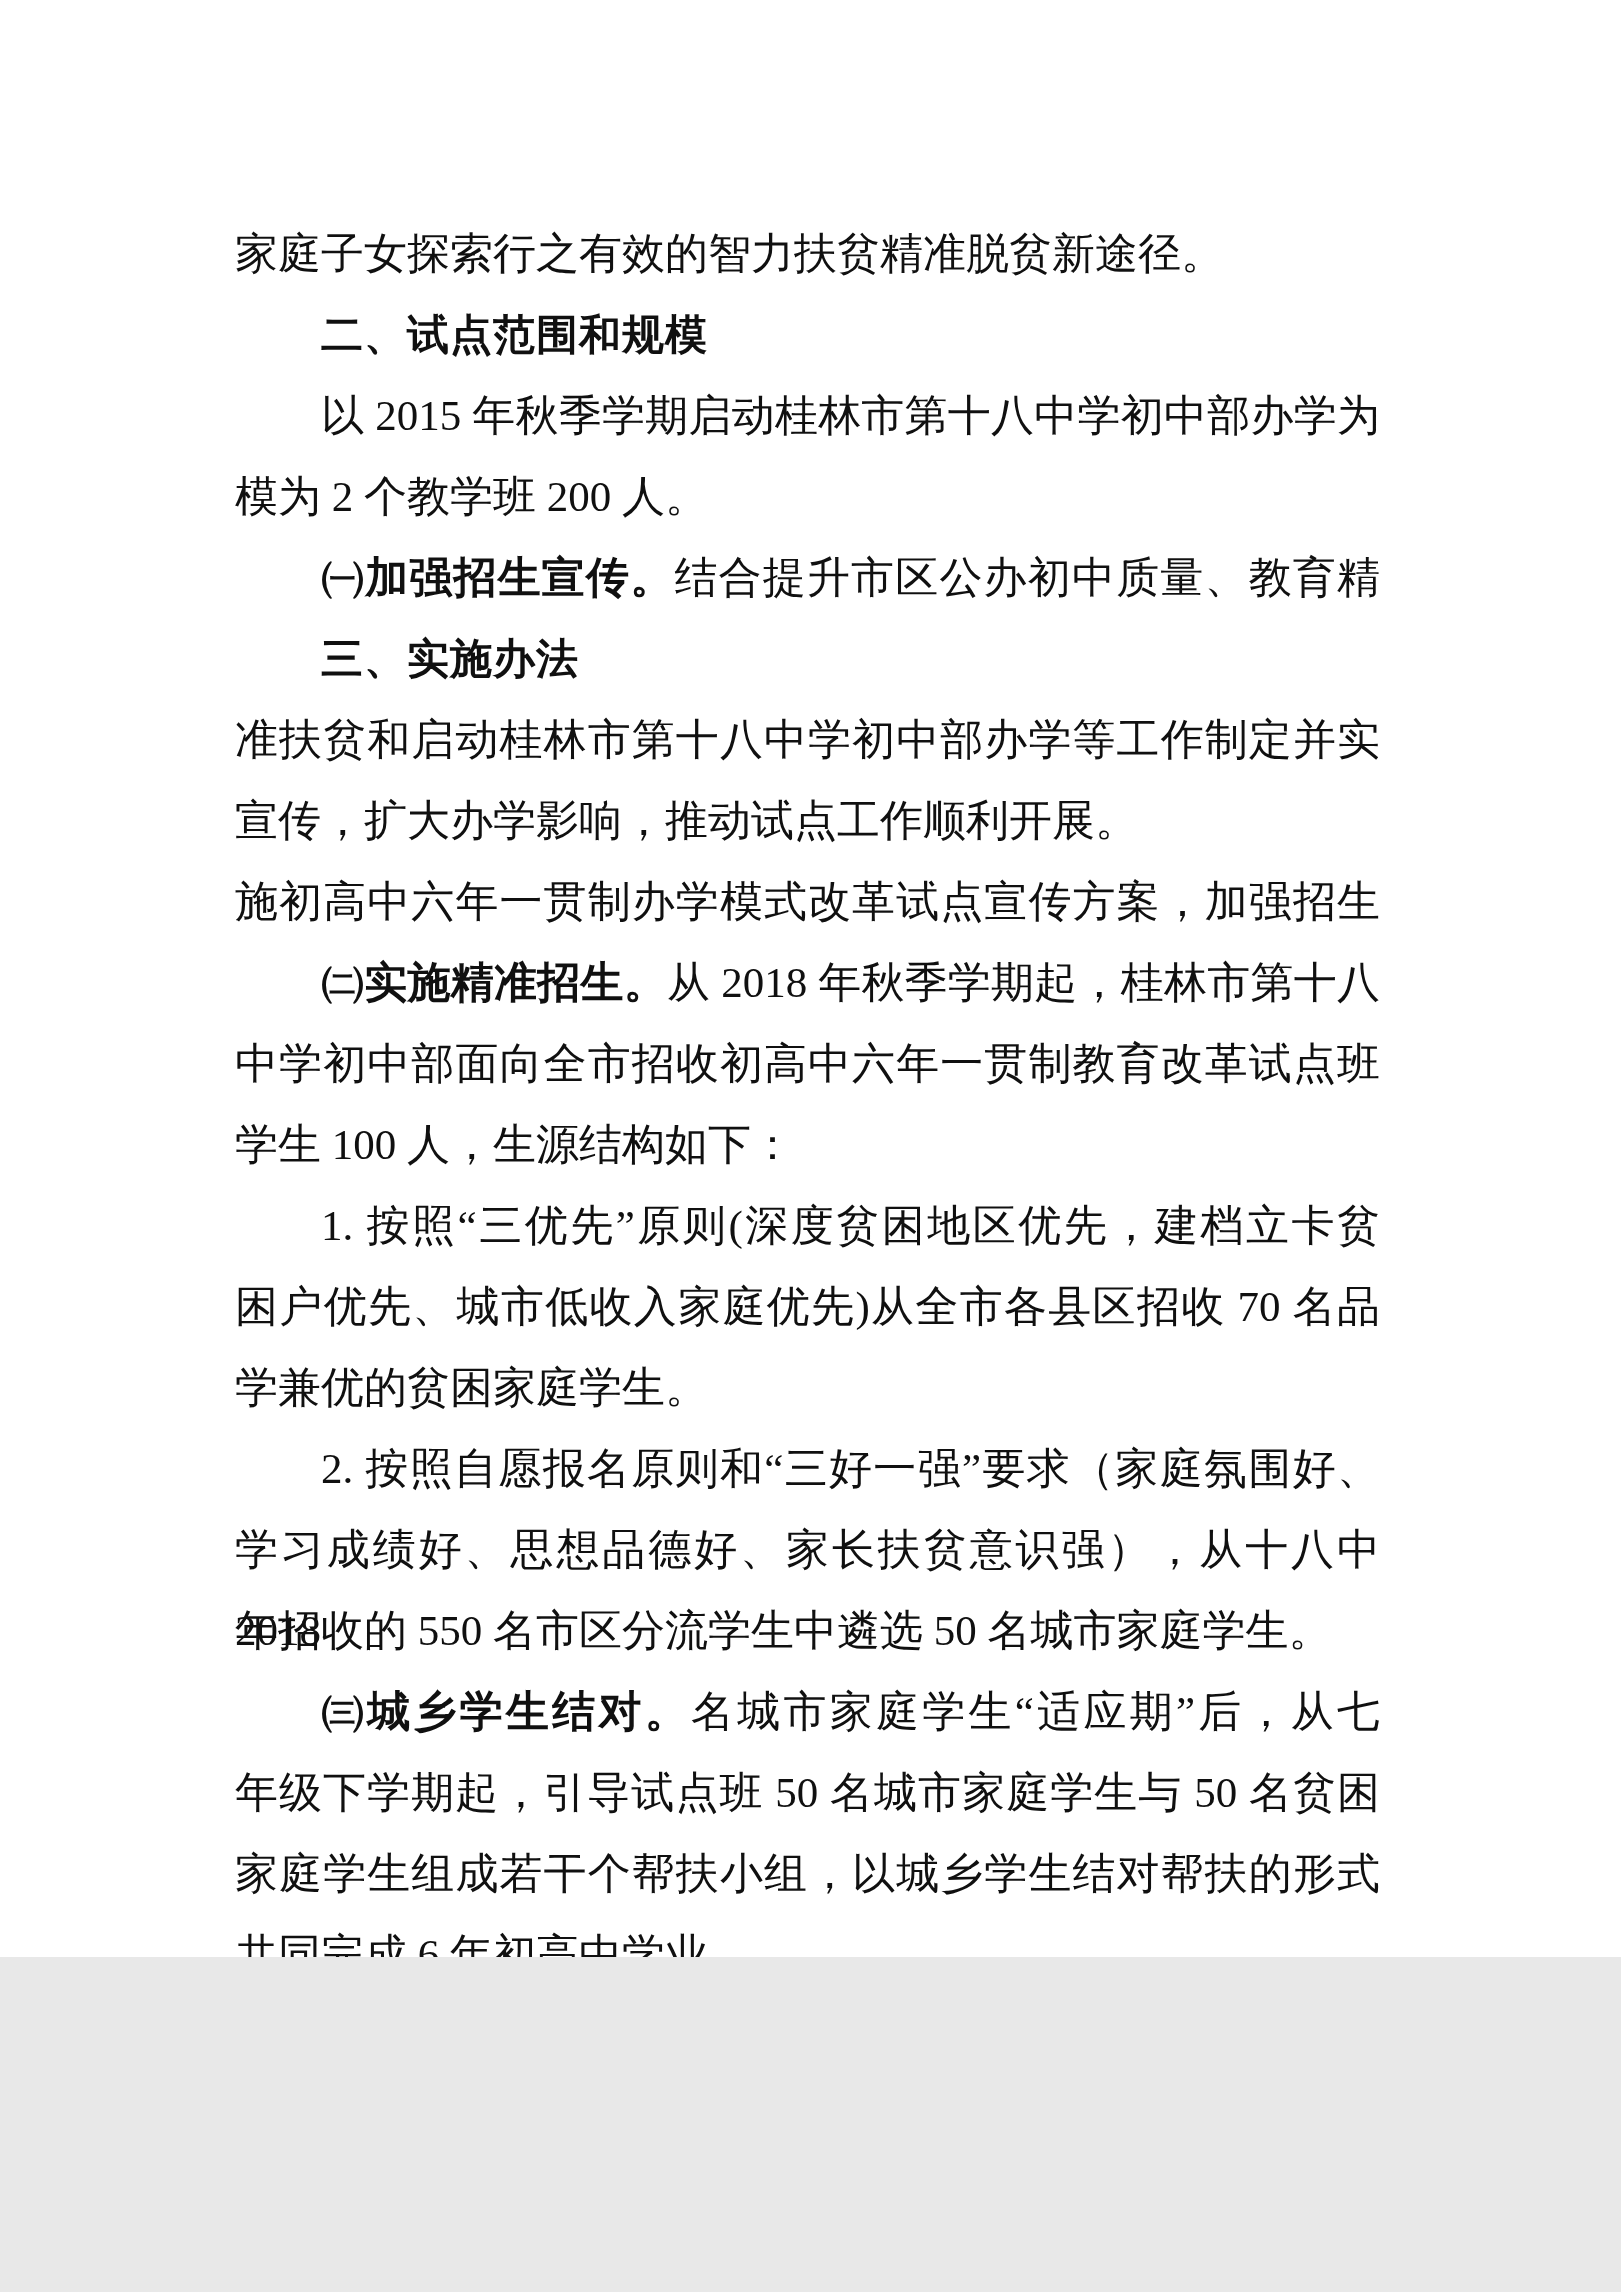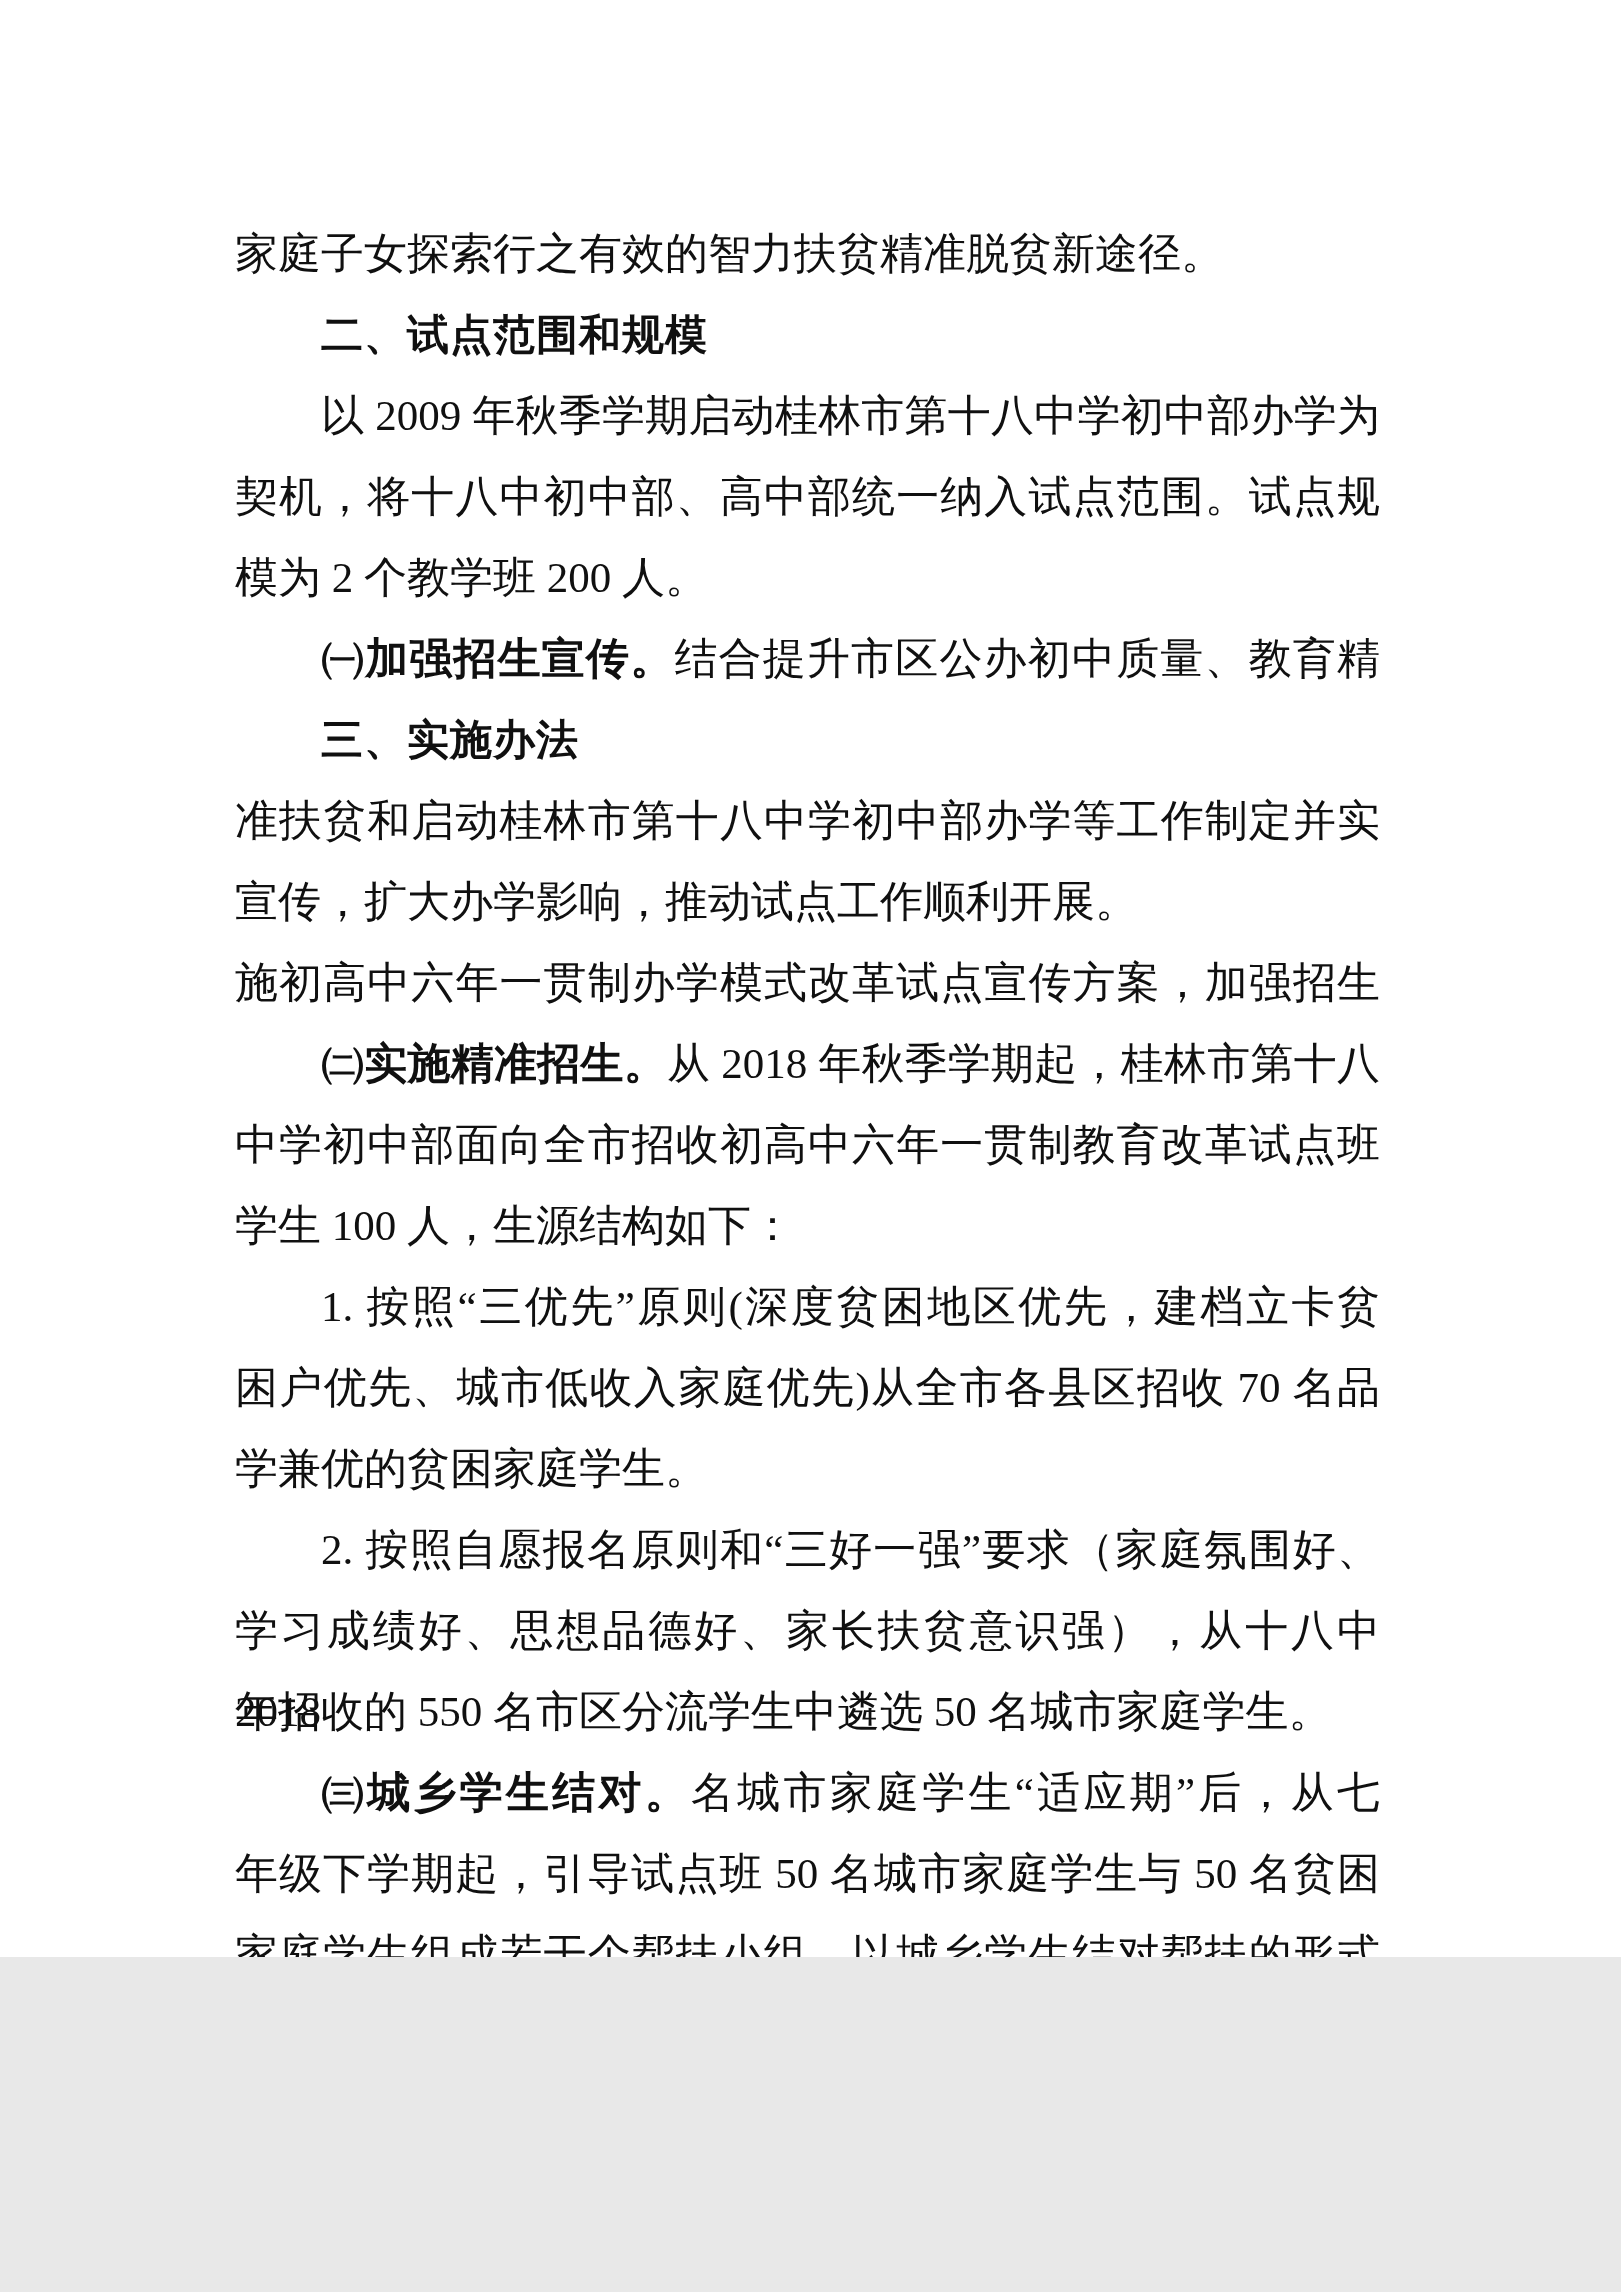--- a/index.html
+++ b/index.html
@@ -64,22 +64,21 @@
     letter-spacing: 3.9px;
   }
 </style>
 </head>
 <body>
 
 <div class="page">
   <div class="text-block" id="text-block">
       <div class="line"><span class="seg-body">家庭子女探索行之有效的智力扶贫精准脱贫新途径。</span></div>
       <div class="line indent"><span class="seg-heading">二、试点范围和规模</span></div>
-      <div class="line indent justify"><span class="seg-body">以 2009 年秋季学期启动桂林市第十八中学初中部办学为</span></div>
-      <div class="line justify"><span class="seg-body">契机，将十八中初中部、高中部统一纳入试点范围。试点规</span></div>
+      <div class="line indent justify"><span class="seg-body">以 2015 年秋季学期启动桂林市第十八中学初中部办学为</span></div>
       <div class="line"><span class="seg-body">模为 2 个教学班 200 人。</span></div>
       <div class="line indent justify"><span class="seg-em">㈠加强招生宣传。</span><span class="seg-body">结合提升市区公办初中质量、教育精</span></div>
       <div class="line indent"><span class="seg-heading">三、实施办法</span></div>
       <div class="line justify"><span class="seg-body">准扶贫和启动桂林市第十八中学初中部办学等工作制定并实</span></div>
       <div class="line"><span class="seg-body">宣传，扩大办学影响，推动试点工作顺利开展。</span></div>
       <div class="line justify"><span class="seg-body">施初高中六年一贯制办学模式改革试点宣传方案，加强招生</span></div>
       <div class="line indent justify"><span class="seg-em">㈡实施精准招生。</span><span class="seg-body">从 2018 年秋季学期起，桂林市第十八</span></div>
       <div class="line justify"><span class="seg-body">中学初中部面向全市招收初高中六年一贯制教育改革试点班</span></div>
       <div class="line"><span class="seg-body">学生 100 人，生源结构如下：</span></div>
       <div class="line indent justify"><span class="seg-body">1. 按照“三优先”原则(深度贫困地区优先，建档立卡贫</span></div>

